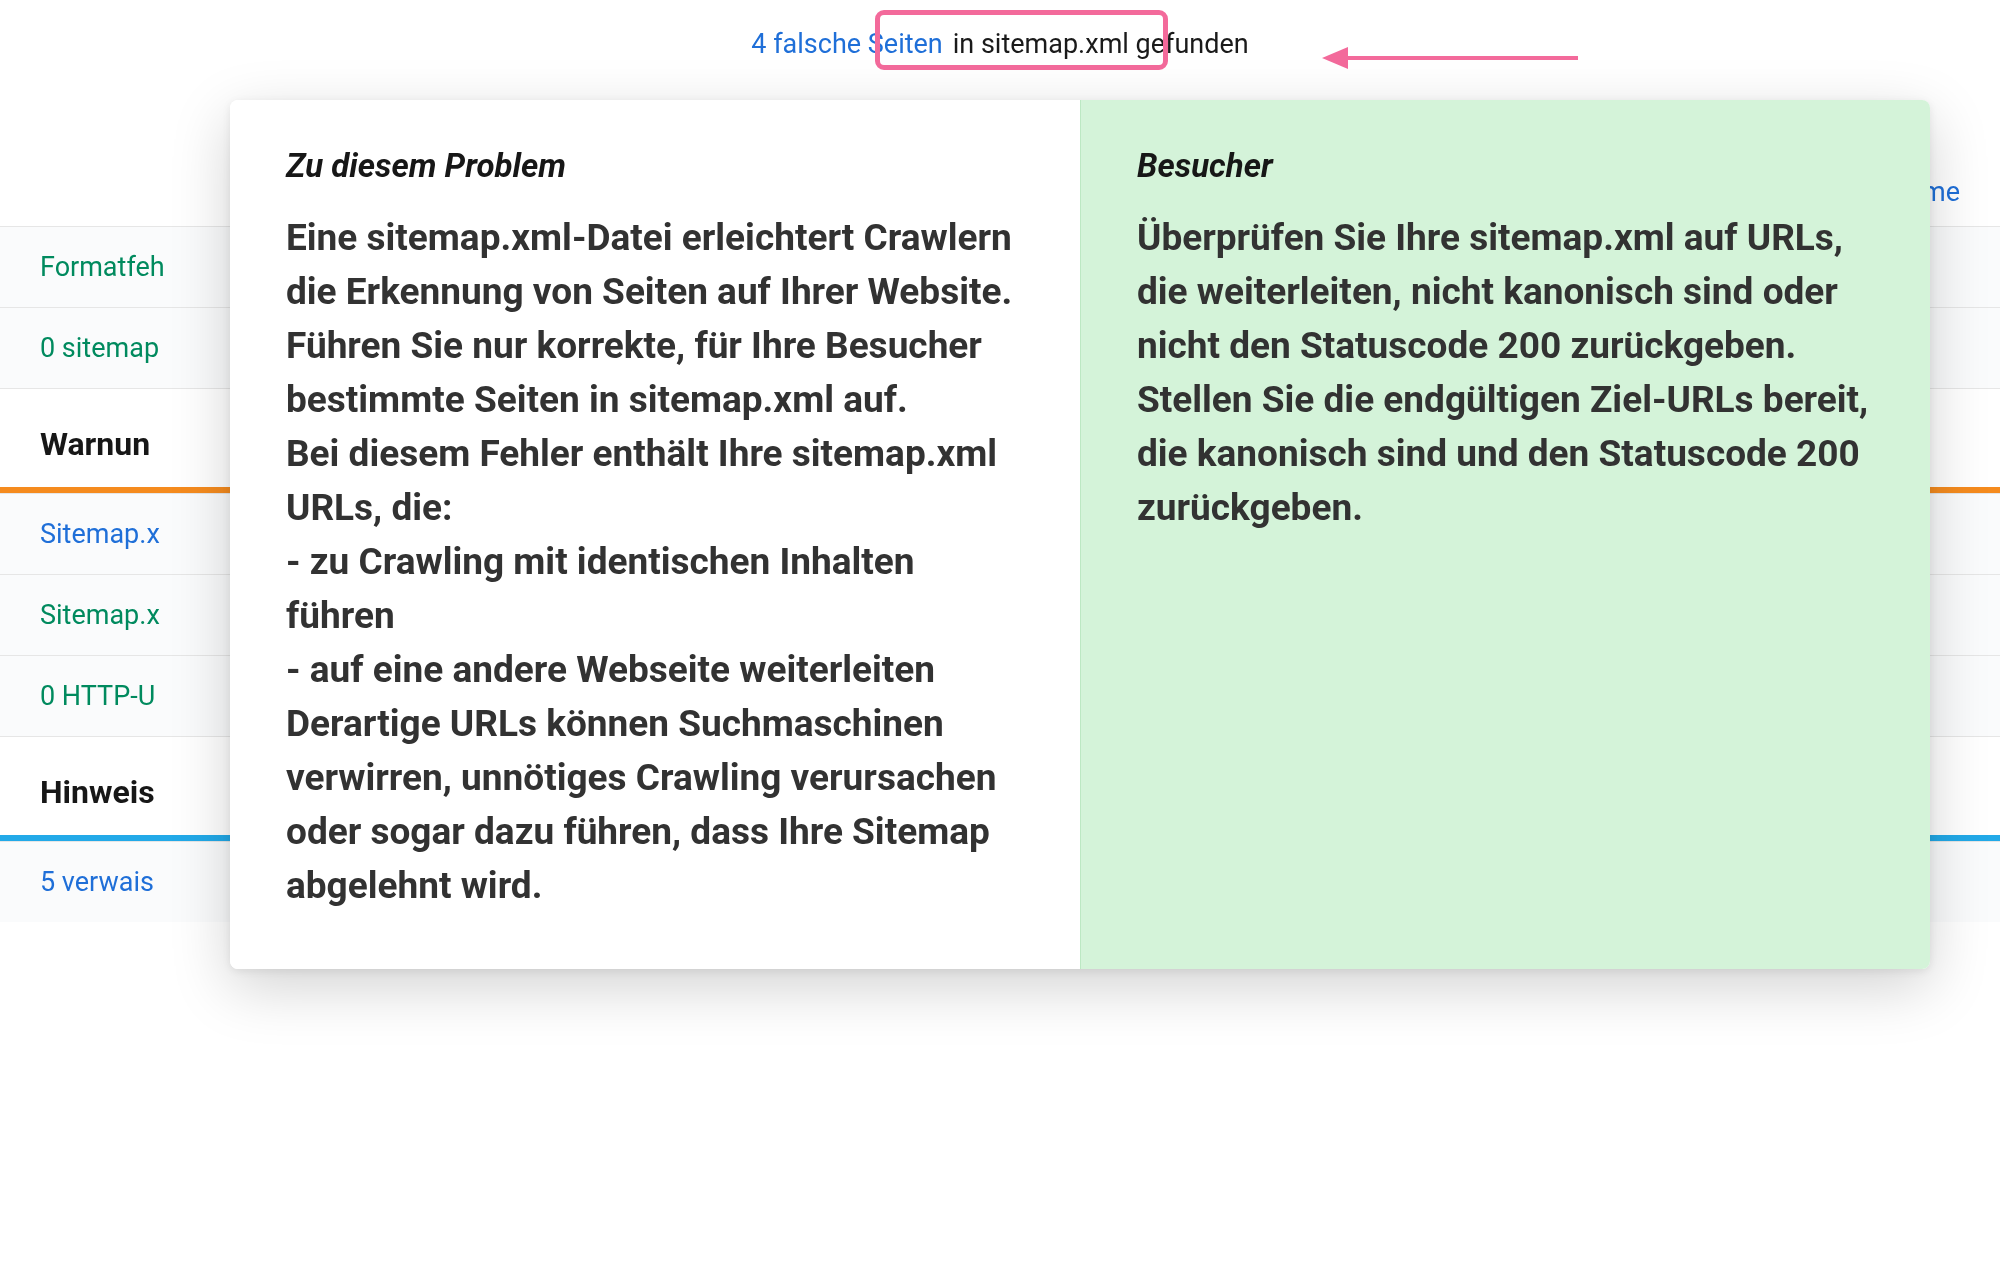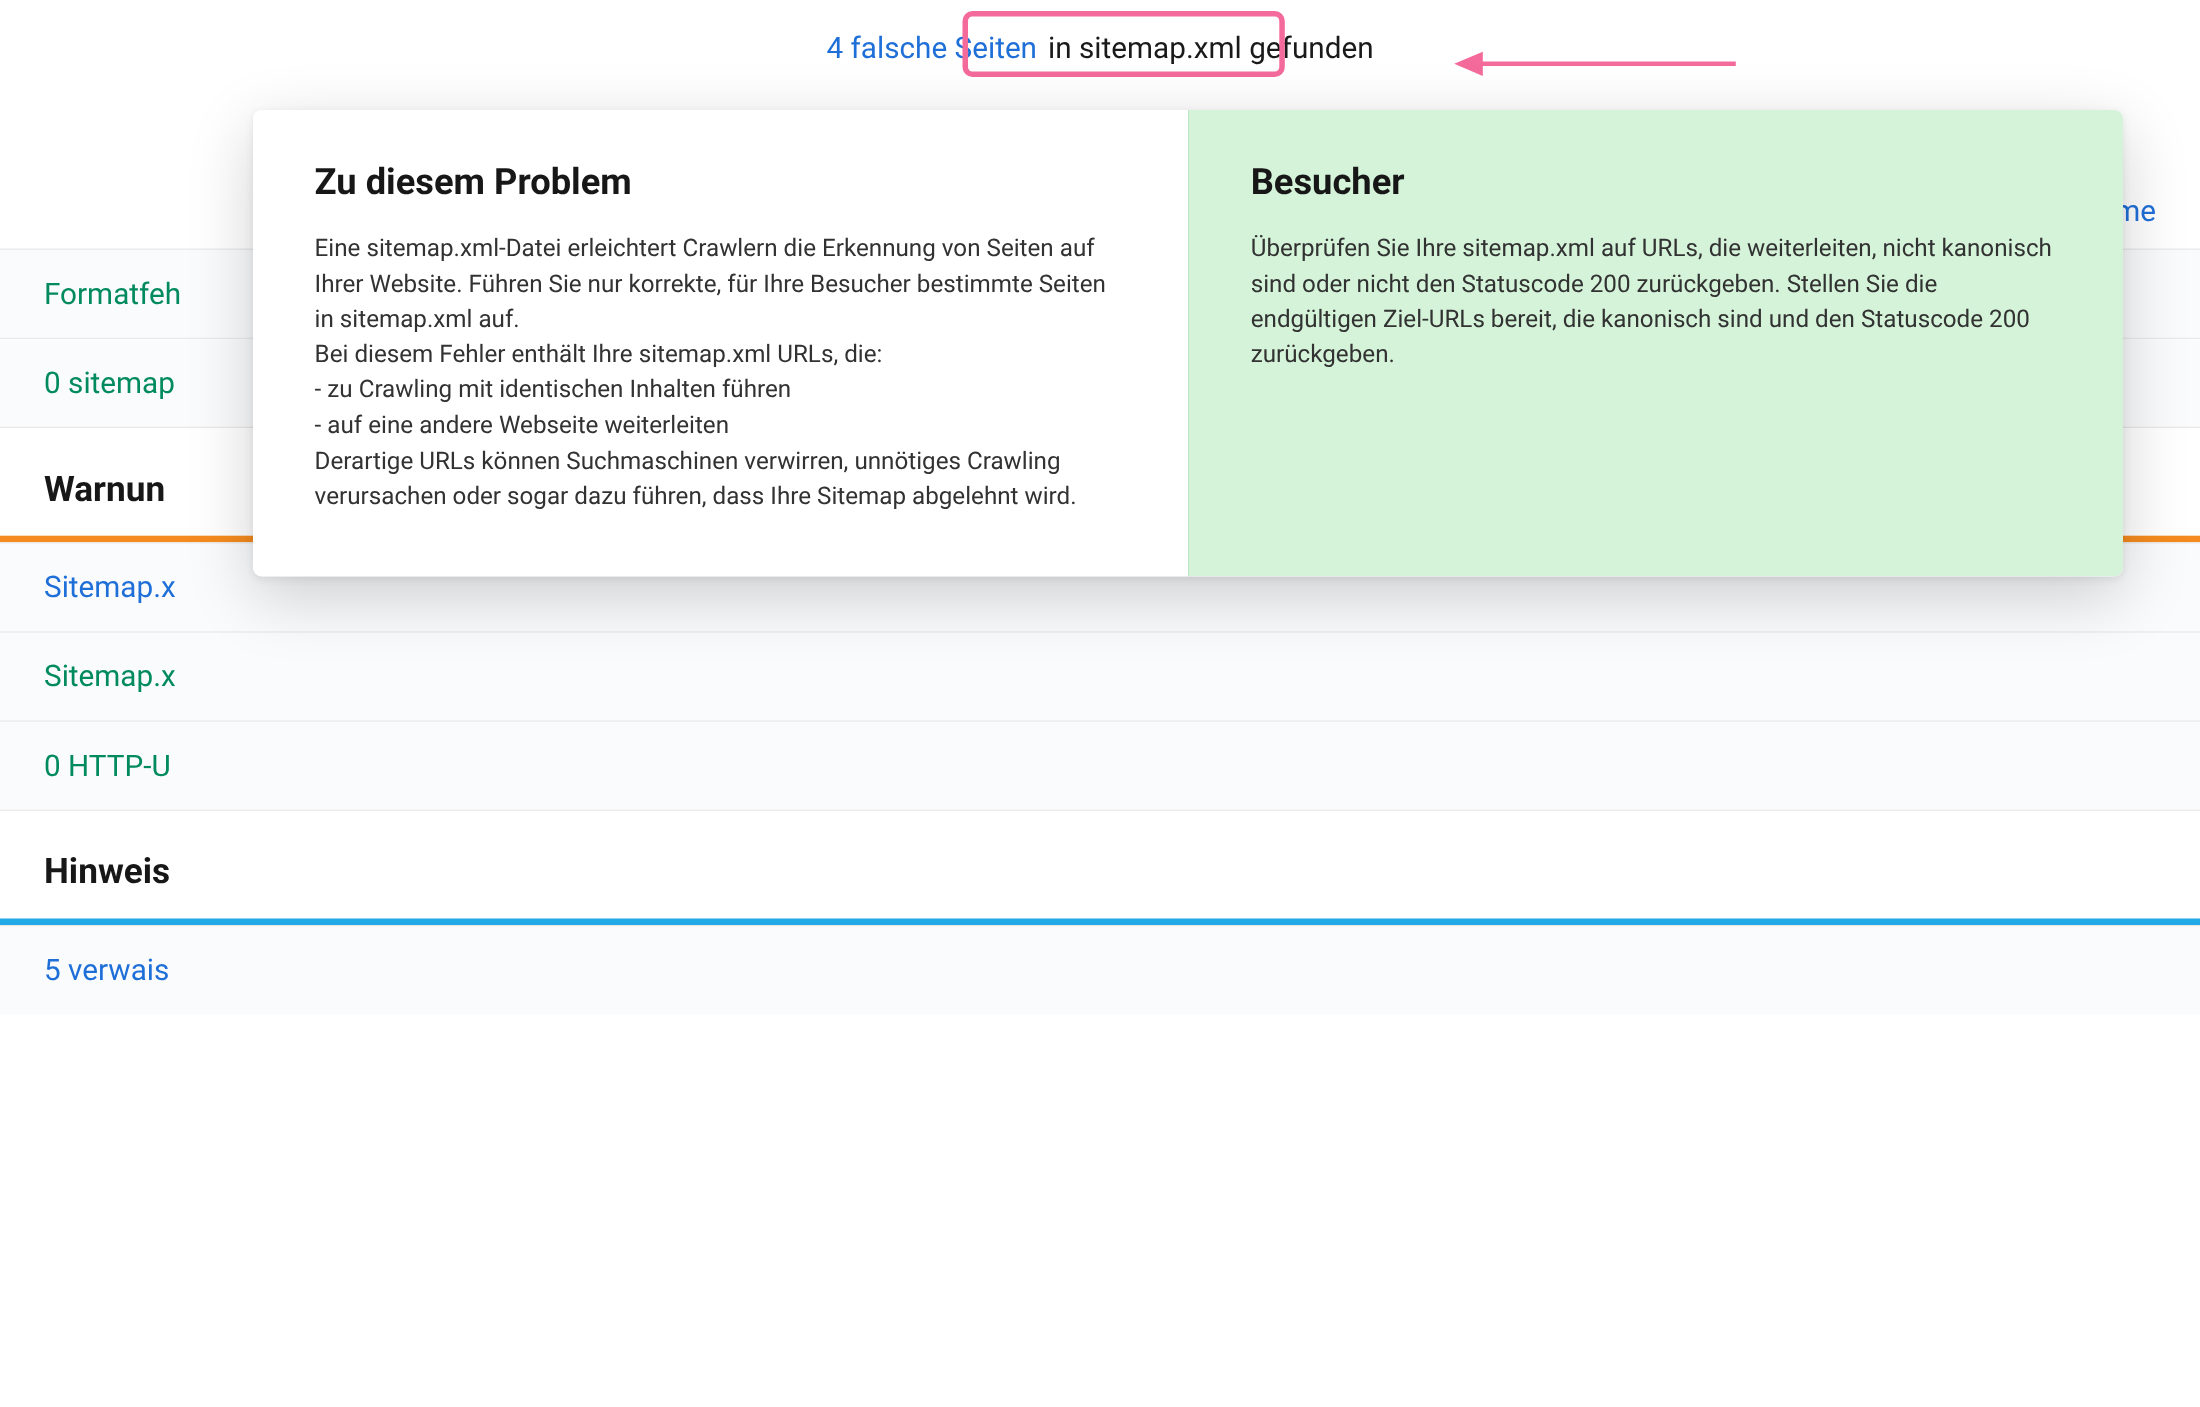--- a/index.html
+++ b/index.html
@@ -110,25 +110,27 @@
     .popover-col.left { background: #fff; }
     .popover-col.right {
       background: #d4f3d9;
       border-left: 1px solid #bce8c3;
     }
     .popover h2 {
       font-size: 33px;
       font-weight: 700;
       margin-bottom: 26px;
       color: #171717;
+      font-style: italic;
     }
     .popover p, .popover .para {
-      font-size: 22px;
+      font-size: 37px;
       line-height: 1.46;
       color: #323232;
+      font-weight: bold;
     }
     .popover .para + .para { margin-top: 0; }
     .kat { margin-top: 32px; font-size: 29px; }
     .kat b { font-weight: 700; }
   </style>
 </head>
 <body>
 
 <div class="top-row">
   <div class="top-left">

